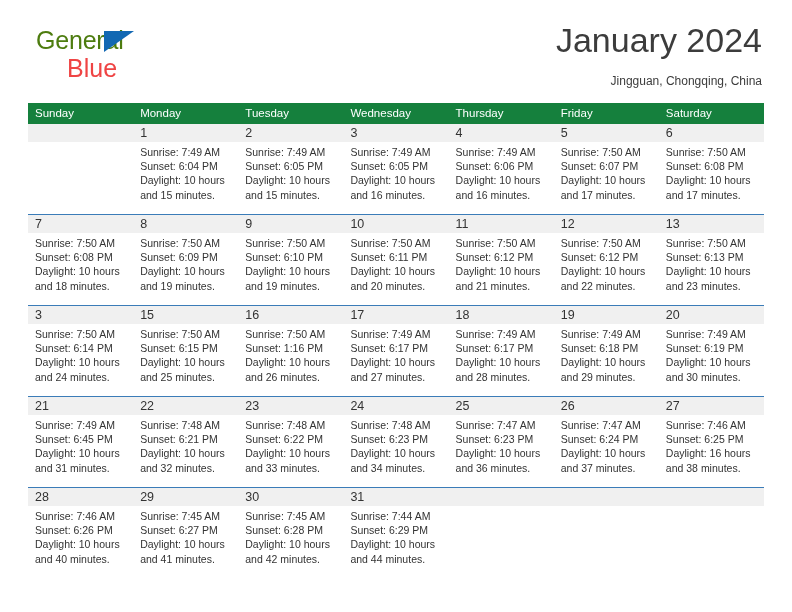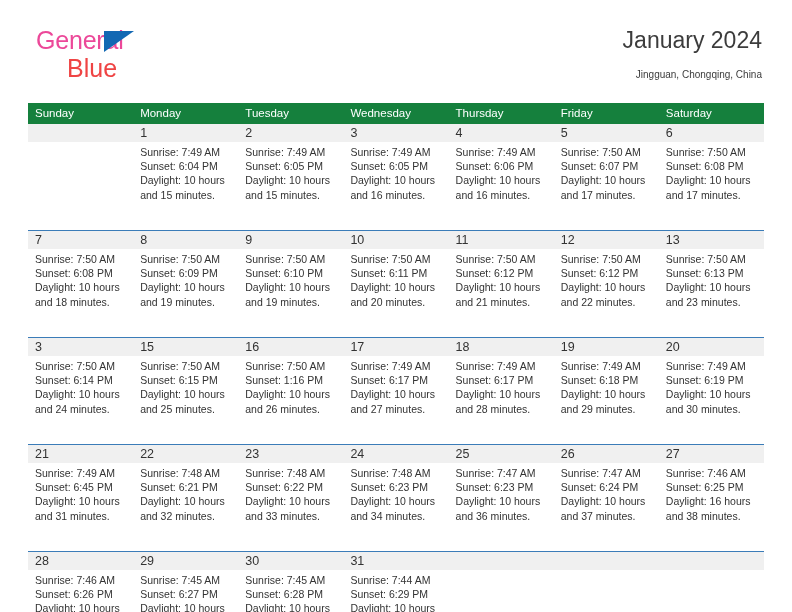--- a/index.html
+++ b/index.html
@@ -28,21 +28,21 @@
     position: absolute;
     left: 36px;
     top: 28px;
     width: 200px;
     height: 52px;
     line-height: 1;
   }
   .brand-row1 {
     position: relative;
     font-size: 25px;
-    color: #ec4899;
+    color: #4d7c0f;
     letter-spacing: -0.2px;
     height: 26px;
   }
   .brand-general {
     display: inline-block;
     vertical-align: top;
   }
   .brand-triangle {
     position: absolute;
     left: 68px;
@@ -61,32 +61,32 @@
     line-height: 26px;
   }
 
   .title-block {
     position: absolute;
     right: 30px;
     top: 22px;
     text-align: right;
   }
   .cal-title {
-    font-size: 23px;
+    font-size: 34px;
     color: #3c3c3c;
     line-height: 36px;
     font-weight: normal;
     margin: 0;
     white-space: nowrap;
   }
   .cal-subtitle {
-    font-size: 10px;
+    font-size: 12px;
     color: #3c3c3c;
     line-height: 20px;
-    margin: 7px 0 0 0;
+    margin: 13px 0 0 0;
     white-space: nowrap;
   }
 
   
   .calendar {
     position: absolute;
     left: 28px;
     top: 103px;
     width: 736px;
     border-collapse: collapse;
@@ -120,21 +120,21 @@
     border-top: none;
   }
   .daynum {
     font-size: 12.5px;
     color: #333333;
     line-height: 18px;
     padding-left: 7px;
   }
 
   .week-row .detail-cell {
-    height: 88px;
+    height: 72px;
     background: #ffffff;
   }
   .detail {
     padding: 3px 6px 0 7px;
     font-size: 10.5px;
     line-height: 14.2px;
     color: #333333;
   }
   .detail div {
     white-space: nowrap;

